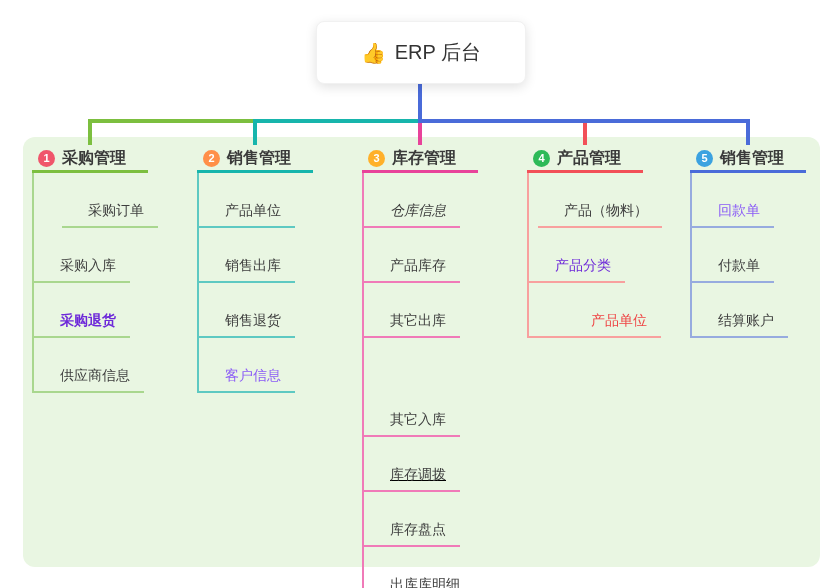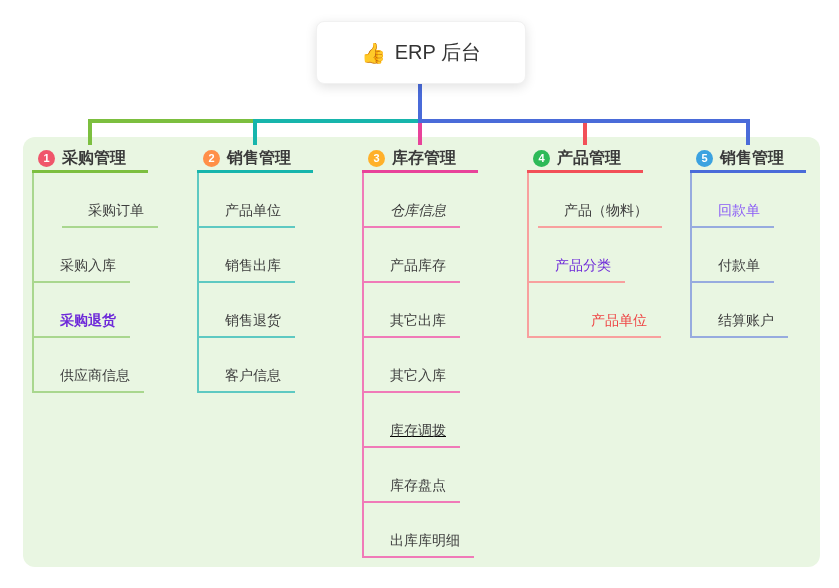--- a/index.html
+++ b/index.html
@@ -75,40 +75,40 @@
           <div class="child-node" style="border-bottom-color: rgb(94, 201, 194);">
             <span class="child-label" style="color: rgb(62, 62, 62);">产品单位</span>
           </div>
           <div class="child-node" style="border-bottom-color: rgb(94, 201, 194);">
             <span class="child-label" style="color: rgb(62, 62, 62);">销售出库</span>
           </div>
           <div class="child-node" style="border-bottom-color: rgb(94, 201, 194);">
             <span class="child-label" style="color: rgb(62, 62, 62);">销售退货</span>
           </div>
           <div class="child-node" style="border-bottom-color: rgb(94, 201, 194);">
-            <span class="child-label" style="color: #404040;">客户信息</span>
+            <span class="child-label" style="color: #8b5cf6;">客户信息</span>
           </div>
         </div>
       </div>
       <div class="branch-col" style="left: 362px; top: 144px;">
         <div class="branch-header" style="border-bottom-color: rgb(232, 67, 154);">
           <span class="badge" style="background: rgb(255, 176, 42);">3</span>
           <span class="branch-title" style="color: rgb(58, 58, 58);">库存管理</span>
         </div>
         <div class="branch-children" style="border-left-color: rgb(240, 122, 184);">
           <div class="child-node" style="border-bottom-color: rgb(240, 122, 184); font-style: italic;">
             <span class="child-label" style="color: rgb(62, 62, 62);">仓库信息</span>
           </div>
           <div class="child-node" style="border-bottom-color: rgb(240, 122, 184);">
             <span class="child-label" style="color: rgb(62, 62, 62);">产品库存</span>
           </div>
           <div class="child-node" style="border-bottom-color: rgb(240, 122, 184);">
             <span class="child-label" style="color: rgb(62, 62, 62);">其它出库</span>
           </div>
-          <div class="child-node" style="border-bottom-color: rgb(240, 122, 184);">
+          <div class="child-node" style="border-bottom-color: rgb(240, 122, 184); margin-top: 44px;">
             <span class="child-label" style="color: rgb(62, 62, 62);">其它入库</span>
           </div>
           <div class="child-node" style="border-bottom-color: rgb(240, 122, 184); text-decoration: underline;">
             <span class="child-label" style="color: rgb(62, 62, 62);">库存调拨</span>
           </div>
           <div class="child-node" style="border-bottom-color: rgb(240, 122, 184);">
             <span class="child-label" style="color: rgb(62, 62, 62);">库存盘点</span>
           </div>
           <div class="child-node" style="border-bottom-color: rgb(240, 122, 184);">
             <span class="child-label" style="color: rgb(62, 62, 62);">出库库明细</span>

